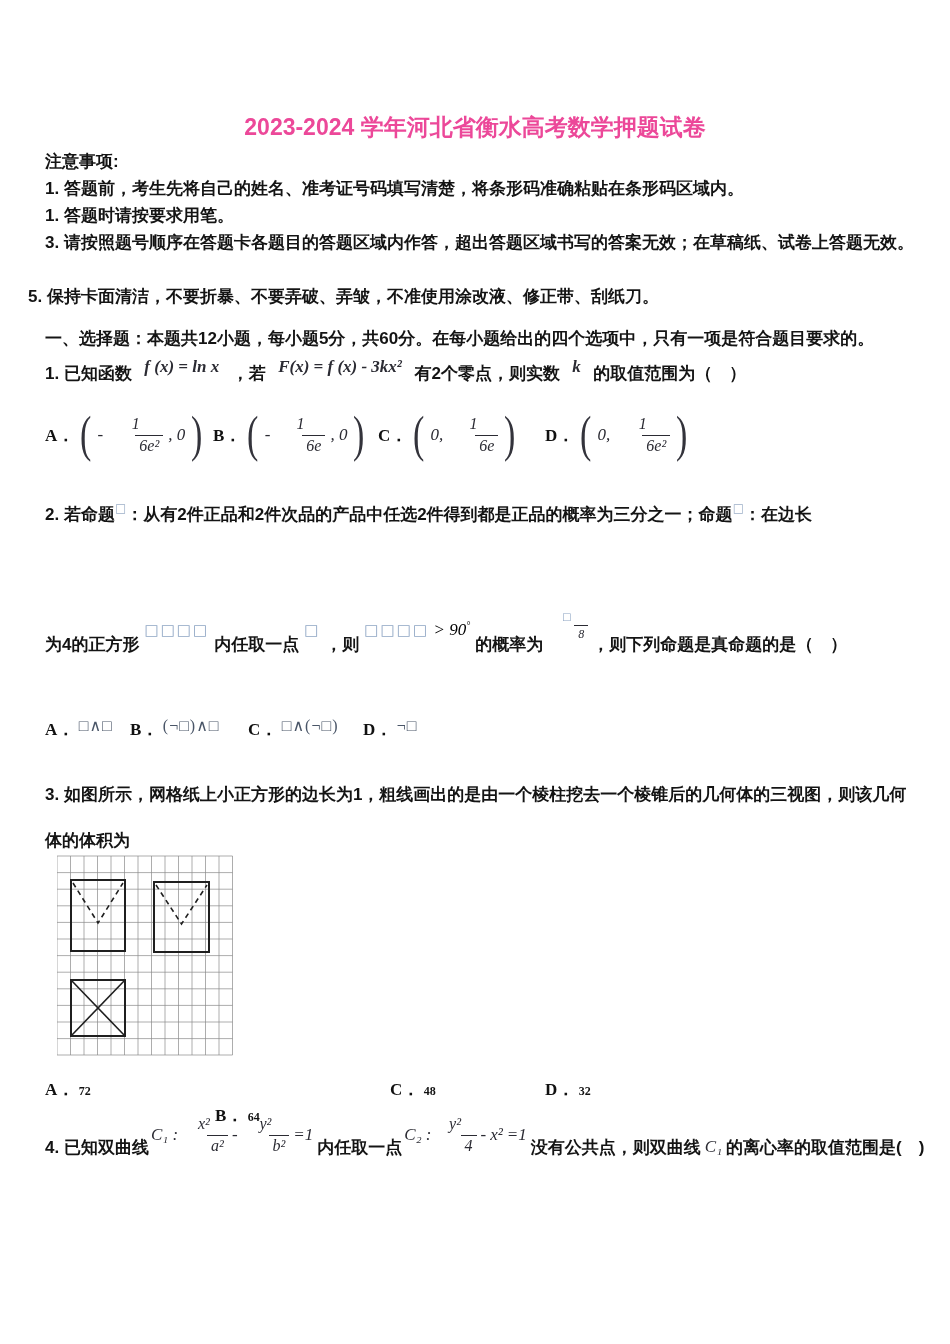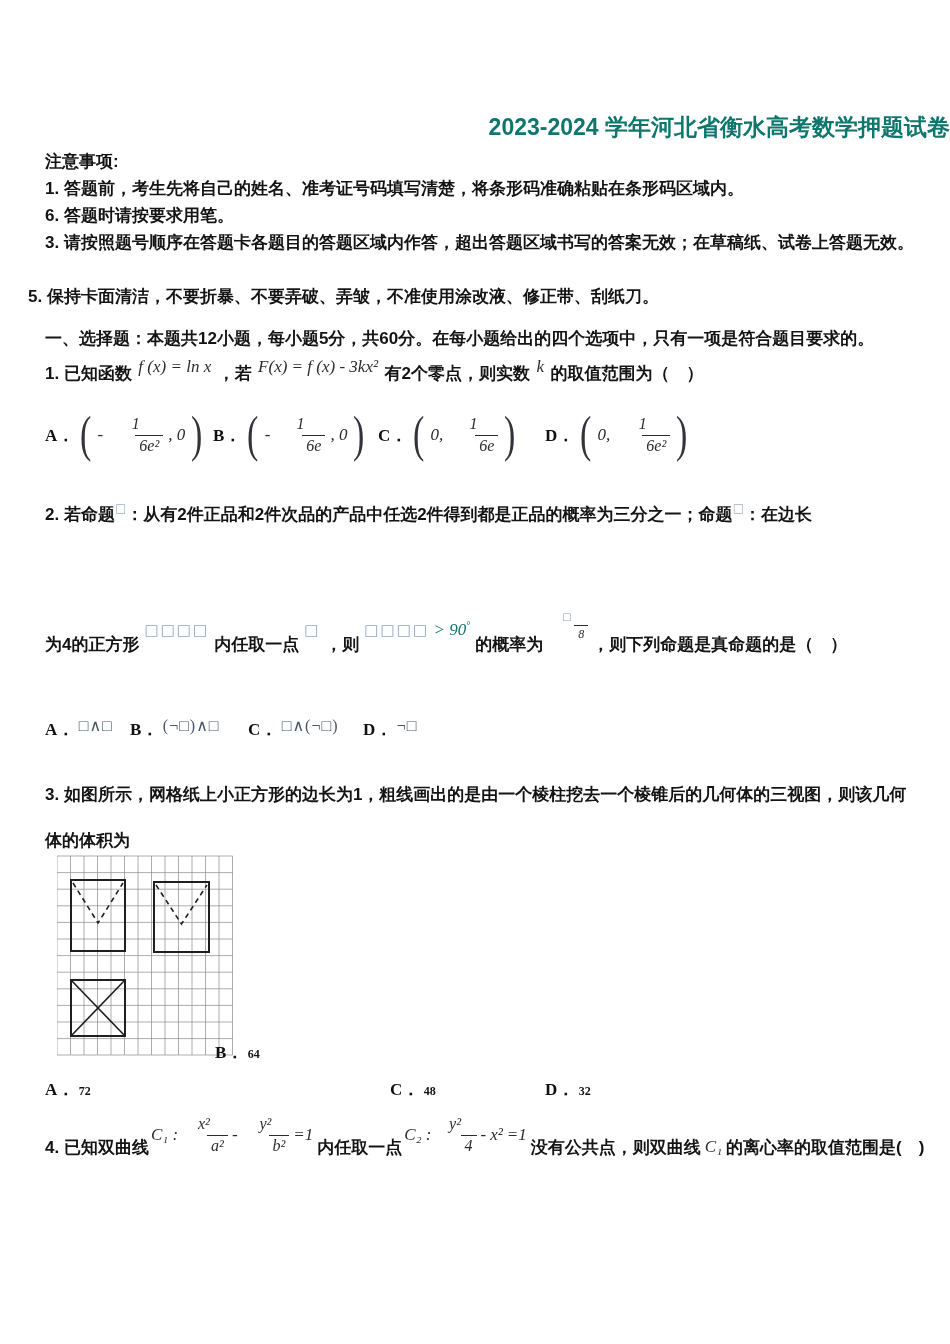--- a/index.html
+++ b/index.html
@@ -1,65 +1,65 @@
 <!DOCTYPE html>
 <html><head>
 <meta charset="utf-8">
 <style>
   html,body{margin:0;padding:0;background:#ffffff;}
   .page{position:relative;width:950px;height:1344px;background:#fff;overflow:hidden;
         font-family:"Liberation Sans",sans-serif;color:#141414;}
   .abs{position:absolute;white-space:nowrap;}
   .cn{font-weight:700;font-size:17px;color:#141414;}
-  .title{position:absolute;top:112px;left:0;width:100%;text-align:right;
-         font-size:23px;font-weight:700;color:#0f766e;}
+  .title{position:absolute;top:112px;left:0;width:100%;text-align:center;
+         font-size:23px;font-weight:700;color:#ec4899;}
   .notice{font-weight:700;font-size:17px;}
   .fm{font-family:"Liberation Serif",serif;font-style:italic;font-weight:400;
       color:#2b2b33;font-size:17px;}
-  .fmup{position:relative;top:-7px;margin:0 2px;}
+  .fmup{position:relative;top:-7px;margin:0 8px;font-weight:bold;}
   .frac{display:inline-flex;flex-direction:column;align-items:center;vertical-align:middle;
         font-family:"Liberation Serif",serif;font-style:italic;color:#2b2b33;
         line-height:1.05;font-size:16px;text-align:center;}
   .frac .num{padding:0 4px;display:block;}
   .frac .den{border-top:1.4px solid #2b2b33;padding:2px 4px 0;margin-top:2px;display:block;margin-left:27px;}
   .bigp{font-family:"Liberation Serif",serif;font-style:normal;font-weight:300;color:#33333b;
         font-size:40px;display:inline-block;transform:scaleY(1.25) scaleX(0.85);line-height:1;}
   .opt{position:absolute;display:inline-flex;align-items:center;gap:5px;height:58px;}
   .olabel{font-family:"Liberation Serif",serif;font-weight:700;font-style:normal;
           font-size:17px;color:#111;}
   .oval{font-family:"Liberation Serif",serif;font-weight:700;font-style:normal;
         font-size:12px;color:#111;}
   .tofu{font-family:"DejaVu Sans",sans-serif;font-style:normal;color:#8fa6c4;
         font-size:15px;letter-spacing:2px;}
   .tofu-sup{font-family:"DejaVu Sans",sans-serif;font-style:normal;color:#9db0c8;
             font-size:12px;position:relative;top:-8px;}
   .raise-box{position:relative;top:-15px;margin:0 5px;}
   .raise-frac{position:relative;top:-20px;margin:0 4px;}
-  .gray{color:#0f766e;}
+  .gray{color:#000000;}
   .q2f{font-family:"Liberation Serif",serif;font-style:normal;color:#4a5668;
        font-size:16px;position:relative;top:-4px;letter-spacing:1px;}
   .q4row{position:absolute;left:45px;top:1100px;height:70px;display:flex;
          align-items:center;white-space:nowrap;}
   .low{position:relative;top:12px;text-align:center;}
   .m4{margin:0 4px;} .m6{margin:0 2px;}
   sup.deg{font-size:10px;}
   svg .grid{stroke:#8a8a8a;stroke-width:0.7;}
   svg .bold{stroke:#1f1f1f;stroke-width:2;fill:none;}
   svg .dash{stroke:#1f1f1f;stroke-width:1.6;fill:none;stroke-dasharray:5,4;}
 </style>
 </head>
 <body>
 
 <div class="page">
 
   <div class="title">2023-2024 学年河北省衡水高考数学押题试卷</div>
 
   <div class="abs notice" style="left:45px;top:150px">注意事项:</div>
   <div class="abs notice" style="left:45px;top:177px">1. 答题前，考生先将自己的姓名、准考证号码填写清楚，将条形码准确粘贴在条形码区域内。</div>
-  <div class="abs notice" style="left:45px;top:204px">6. 答题时请按要求用笔。</div>
+  <div class="abs notice" style="left:45px;top:204px">1. 答题时请按要求用笔。</div>
   <div class="abs notice" style="left:45px;top:231px">3. 请按照题号顺序在答题卡各题目的答题区域内作答，超出答题区域书写的答案无效；在草稿纸、试卷上答题无效。</div>
   <div class="abs notice" style="left:28px;top:285px">5. 保持卡面清洁，不要折暴、不要弄破、弄皱，不准使用涂改液、修正带、刮纸刀。</div>
 
   <div class="abs cn" style="left:45px;top:327px">一、选择题：本题共12小题，每小题5分，共60分。在每小题给出的四个选项中，只有一项是符合题目要求的。</div>
 
   <div class="abs" style="left:45px;top:362px">
     <span class="cn">1. 已知函数</span>
     <span class="fm fmup">f (x) = ln x</span>
     <span class="cn">，若</span>
     <span class="fm fmup">F(x) = f (x) - 3kx²</span>
@@ -177,21 +177,21 @@
     <path class="dash" d="M99,33 L124.5,72 L150,33"></path>
     <rect class="bold" x="14" y="128" width="54" height="56"></rect>
     <line class="bold" x1="14" y1="128" x2="68" y2="184" style="stroke-width:1.6"></line>
     <line class="bold" x1="68" y1="128" x2="14" y2="184" style="stroke-width:1.6"></line>
   </svg>
 
   <div class="abs" style="left:45px;top:1078px">
     <span class="olabel">A．</span>
     <span class="oval">72</span>
   </div>
-  <div class="abs" style="left:215px;top:1041px">
+  <div class="abs" style="left:215px;top:1104px">
     <span class="olabel">B．</span>
     <span class="oval">64</span>
   </div>
   <div class="abs" style="left:390px;top:1078px">
     <span class="olabel">C．</span>
     <span class="oval">48</span>
   </div>
   <div class="abs" style="left:545px;top:1078px">
     <span class="olabel">D．</span>
     <span class="oval">32</span>

